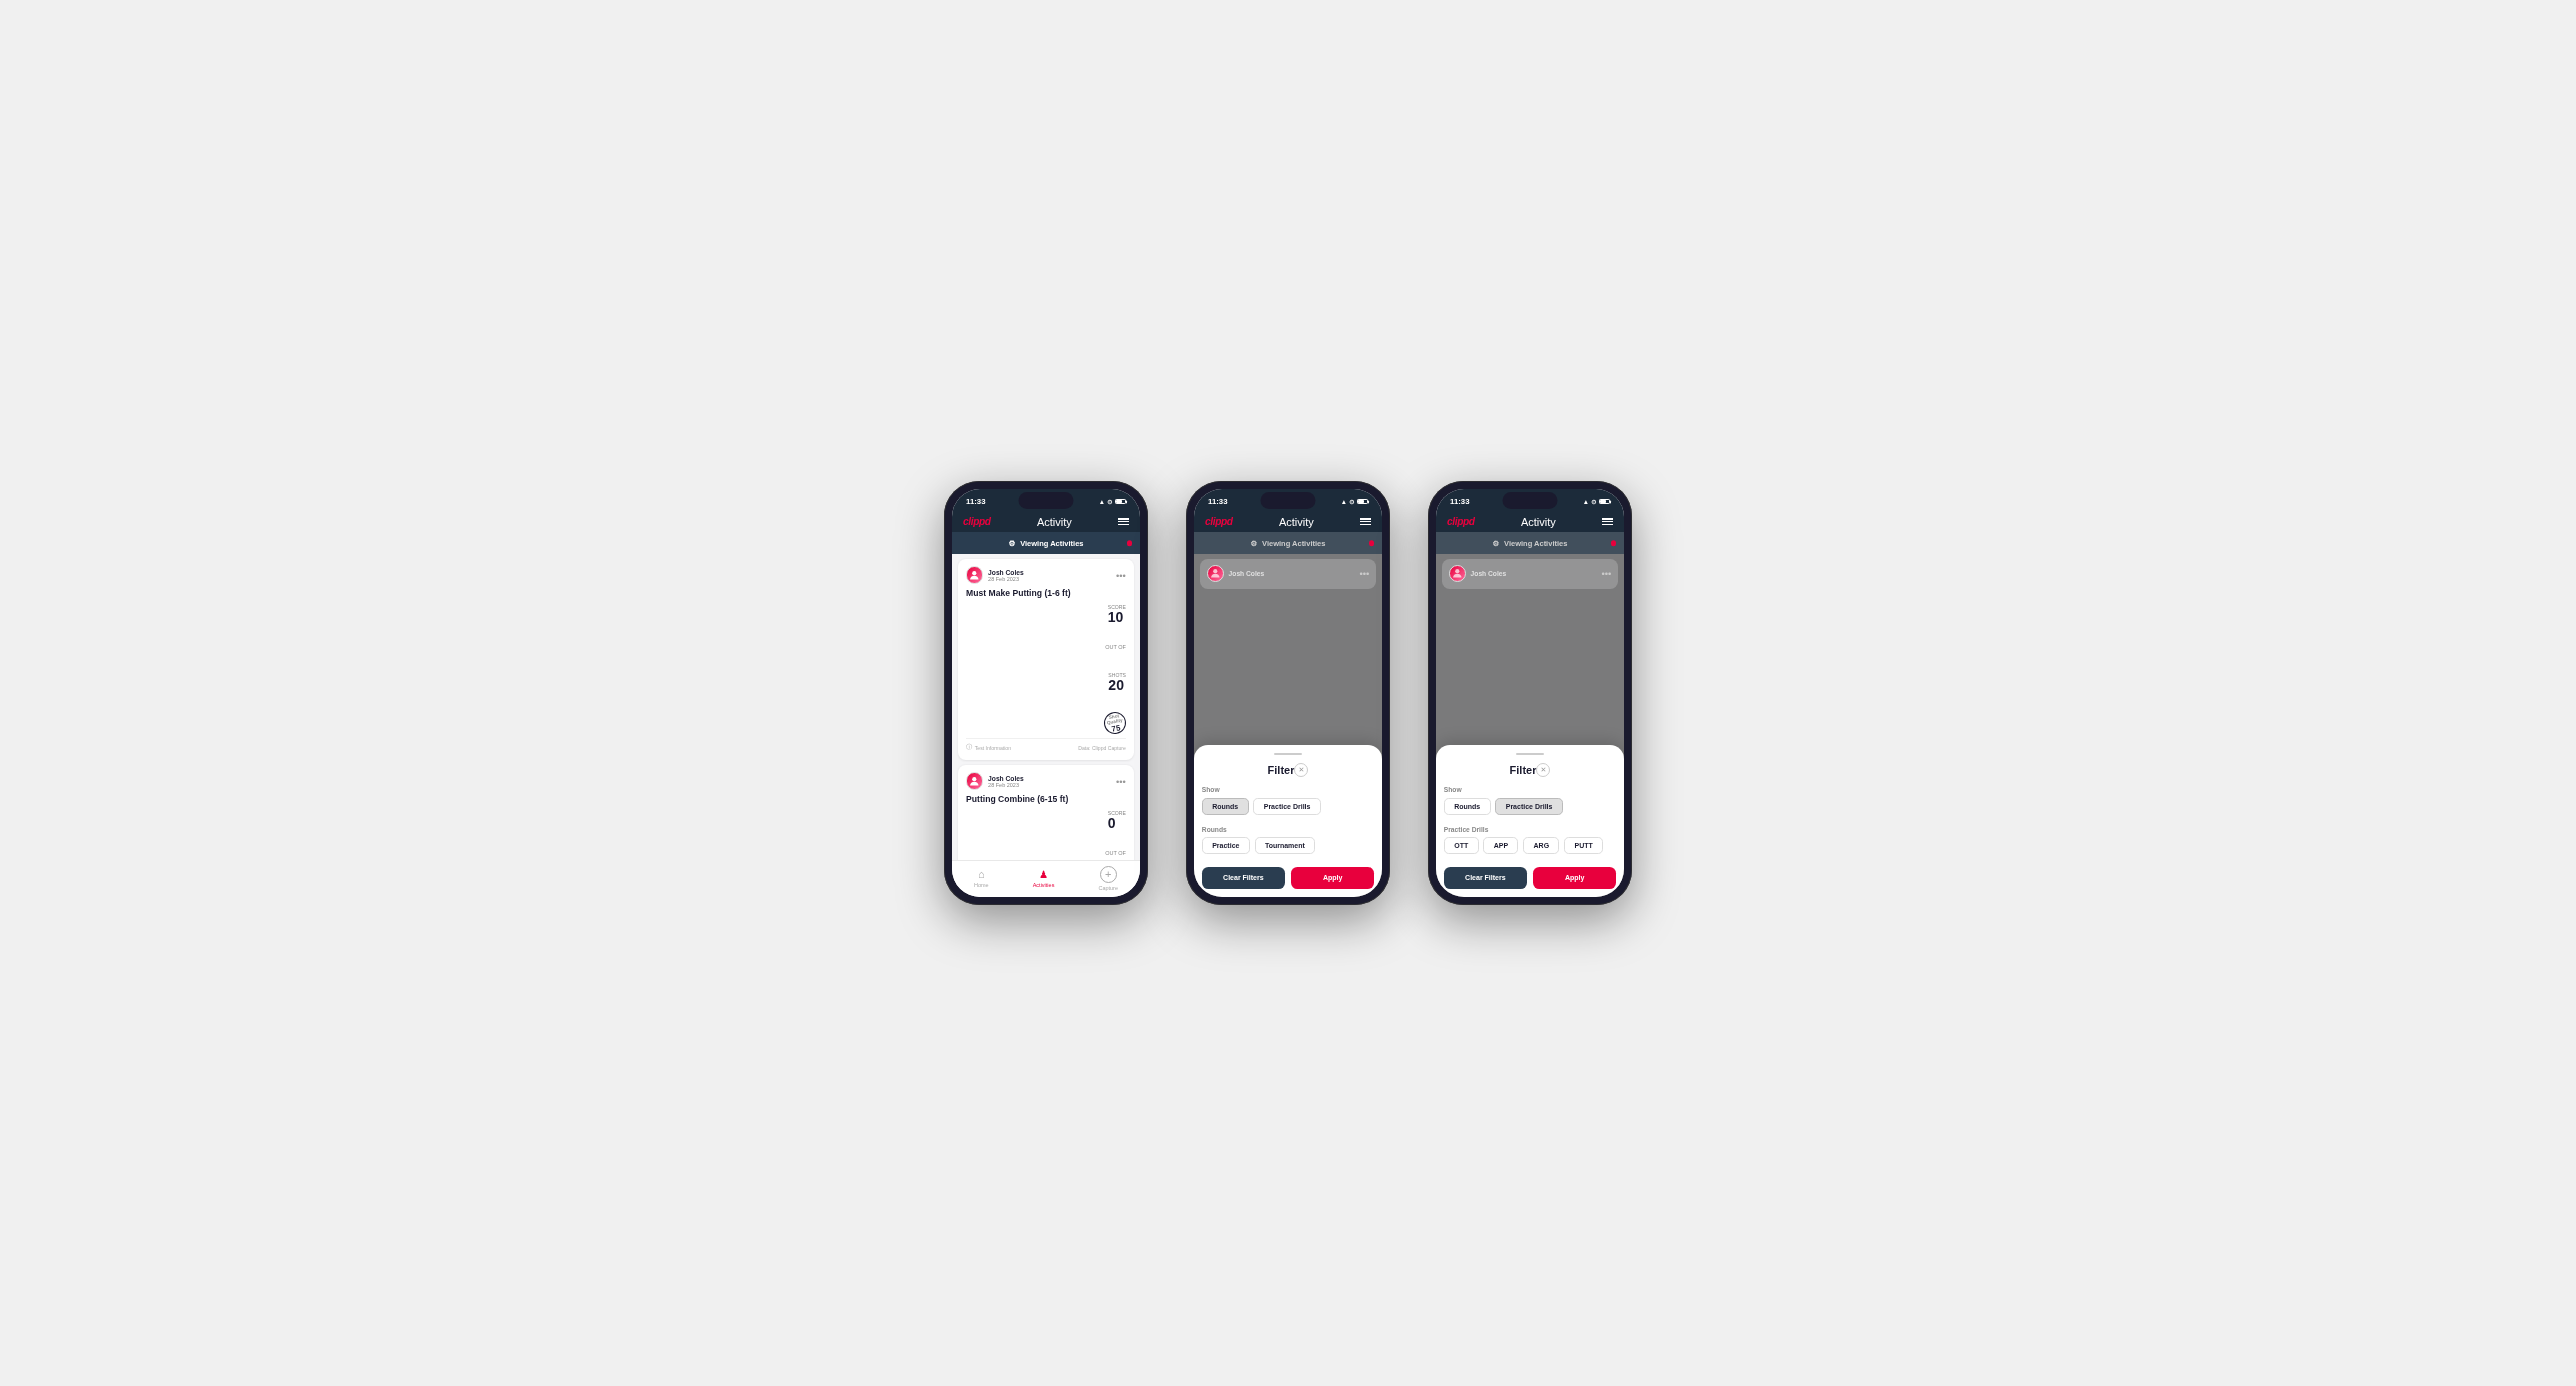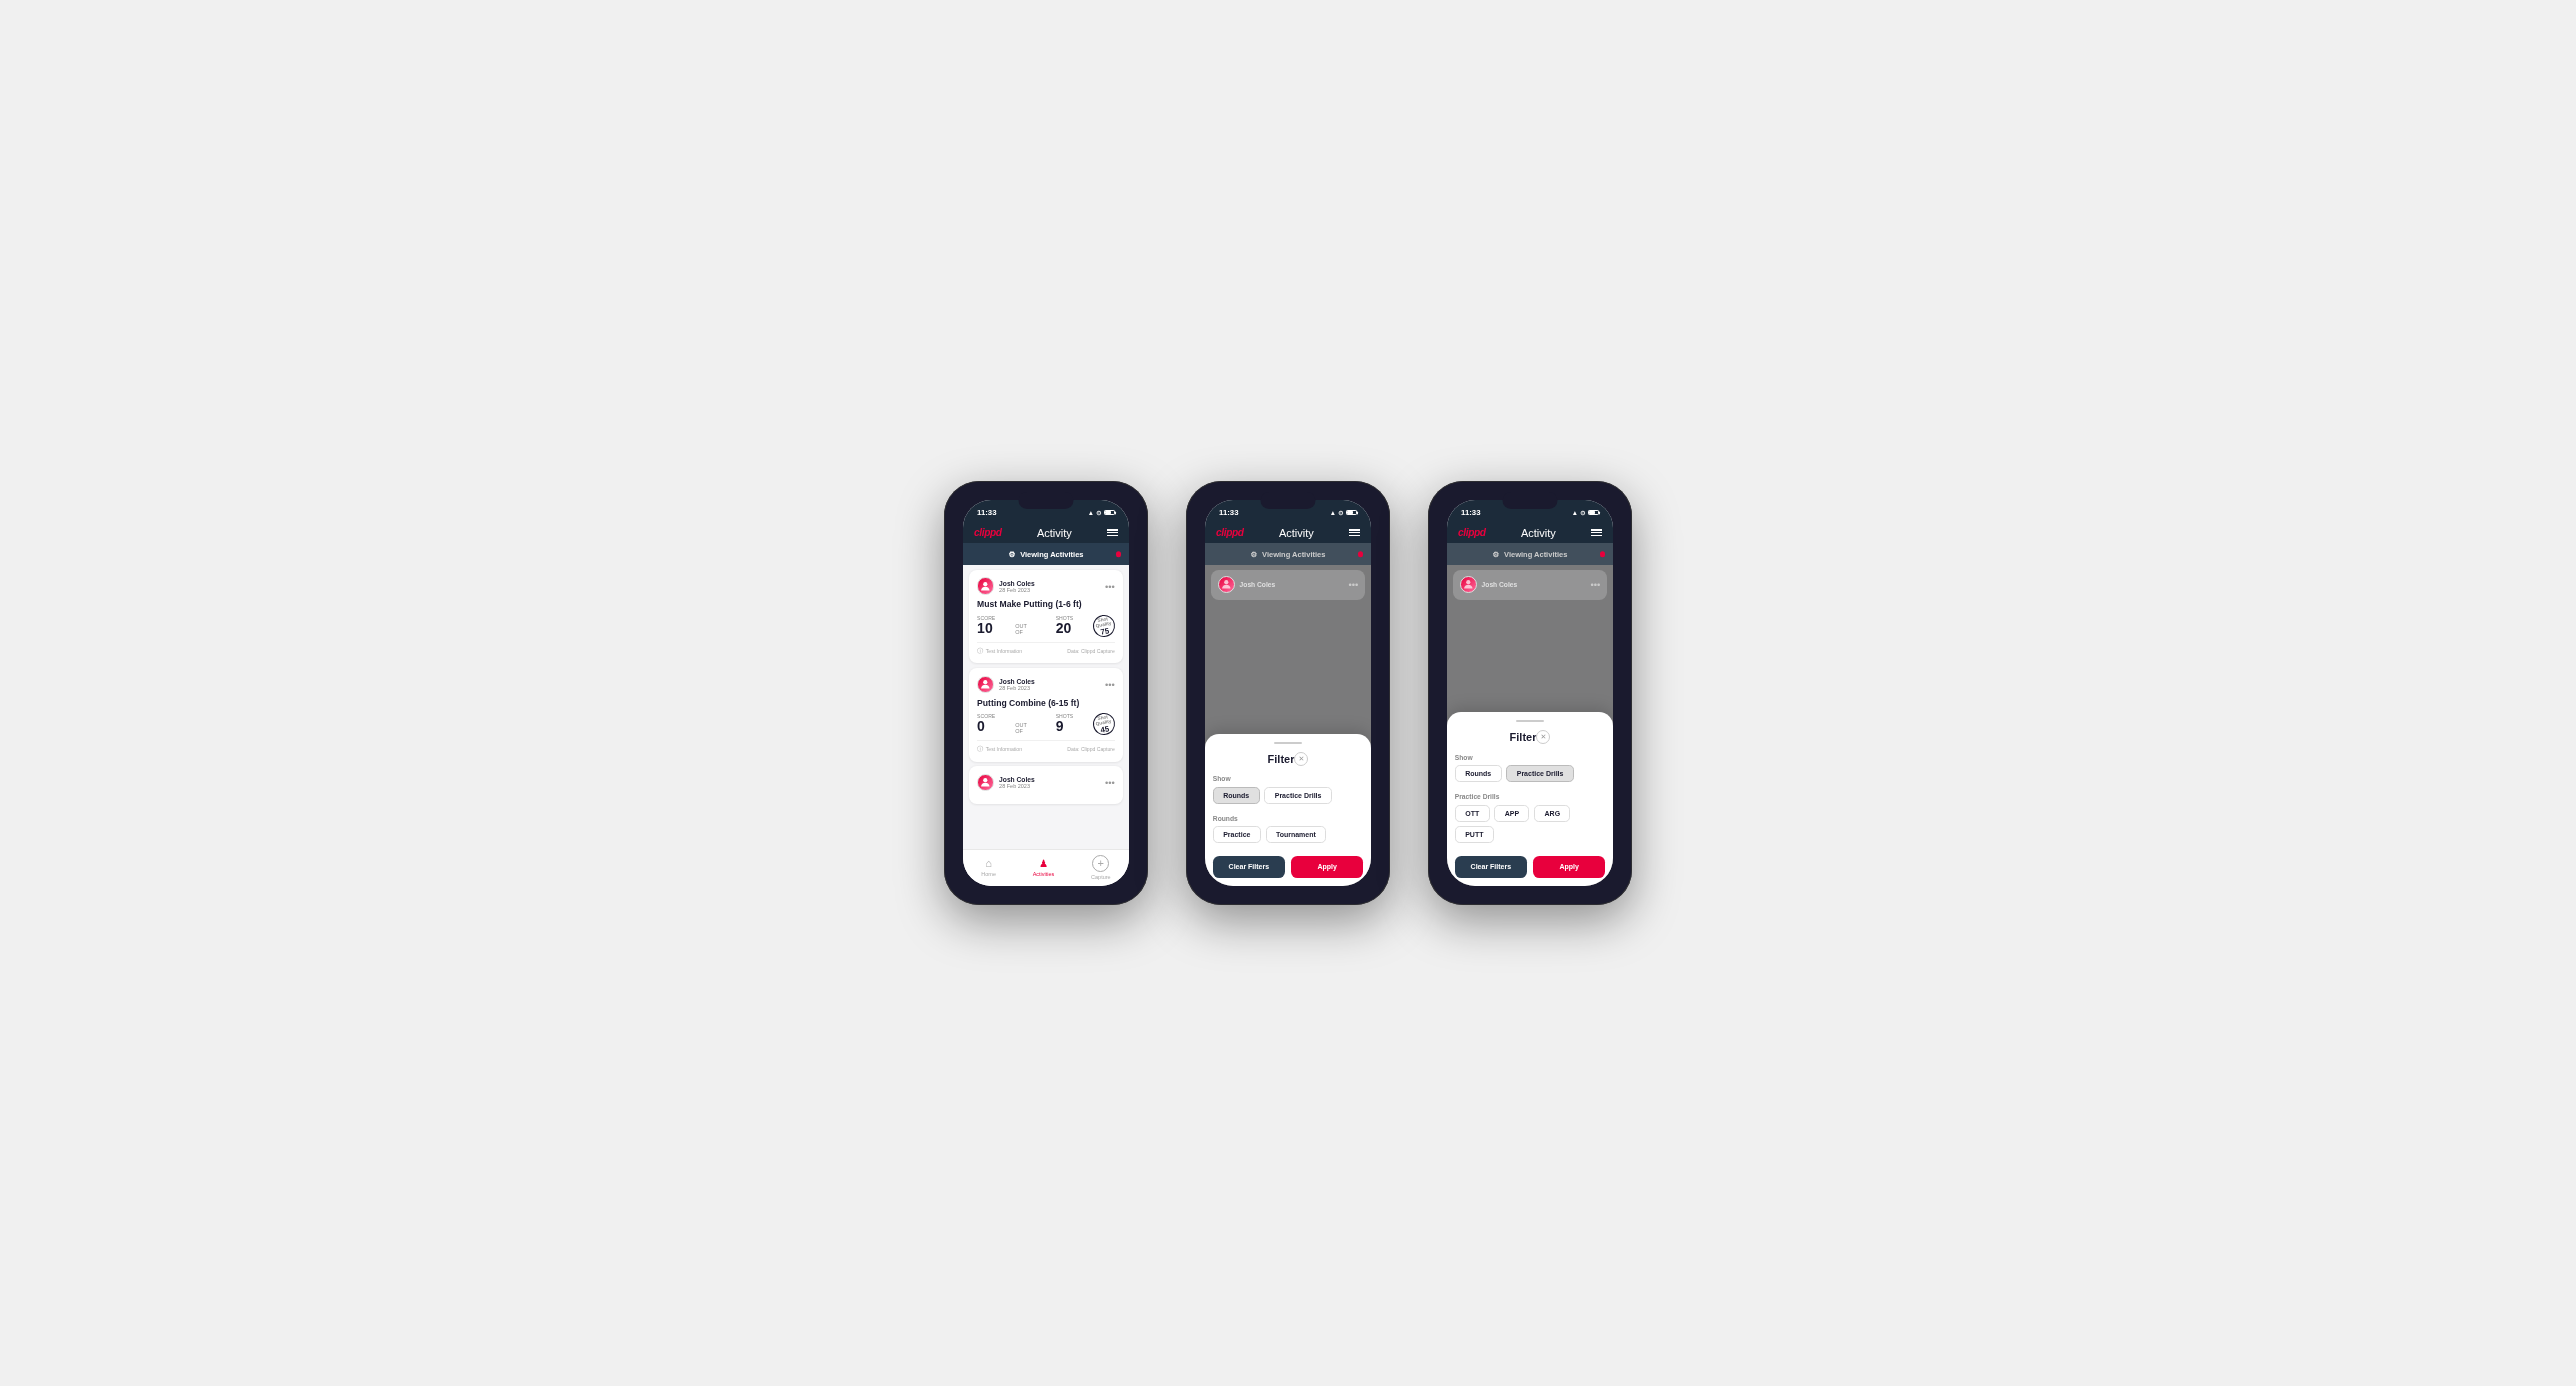--- a/index.html
+++ b/index.html
@@ -17,21 +17,21 @@
       align-items: center;
       padding: 47px;
     }
 
     
     .phone {
       width: 204px;
       height: 424px;
       background: #1a1a2e;
       border-radius: 35px;
-      padding: 19px;
+      padding: 8px;
       box-shadow: 0 15.7px 47px rgba(0,0,0,0.4), inset 0 0 0 0.8px #333;
       position: relative;
     }
     .phone-inner {
       width: 100%;
       height: 100%;
       background: #fff;
       border-radius: 28px;
       overflow: hidden;
       display: flex;
@@ -194,23 +194,24 @@
     .more-btn { color: #999; font-size: 9.4px; cursor: pointer; }
 
     .card-title {
       font-size: 8.6px;
       font-weight: 700;
       color: #1a1a2e;
       margin-bottom: 5.5px;
     }
     .stats-row {
       display: flex;
-      align-items: flex-start;
+      align-items: flex-end;
       gap: 20px;
       margin-bottom: 4.7px;
+      flex-direction: column;
     }
     .stat-group { display: flex; flex-direction: column; }
     .stat-label { font-size: 5.1px; color: #888; text-transform: uppercase; }
     .stat-value { font-size: 14px; font-weight: 700; color: #1a1a2e; line-height: 1; }
     .stat-small { font-size: 5.5px; color: #888; align-self: flex-end; margin-bottom: 1.6px; }
     .shot-quality-badge {
       width: 22px; height: 22px;
       border: 1.6px solid #1a1a2e;
       border-radius: 50%;
       display: flex;

